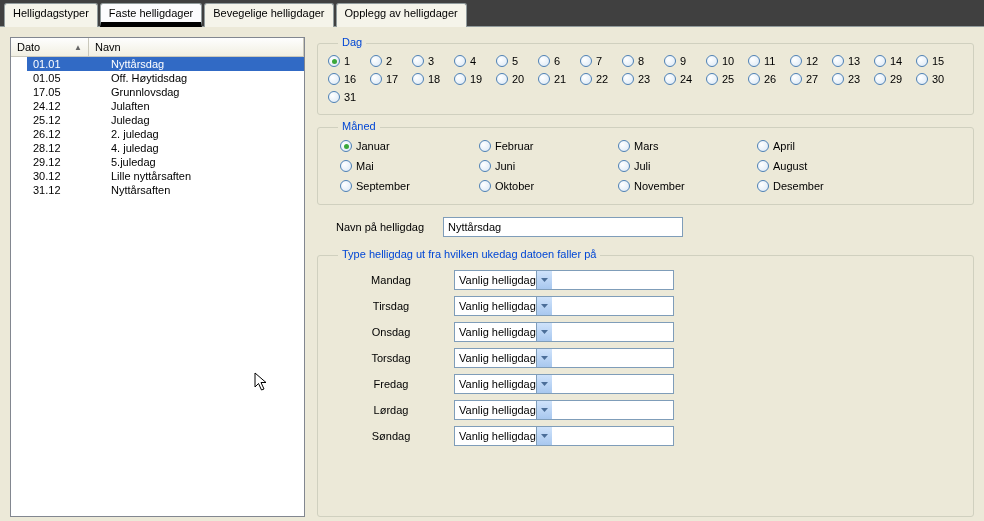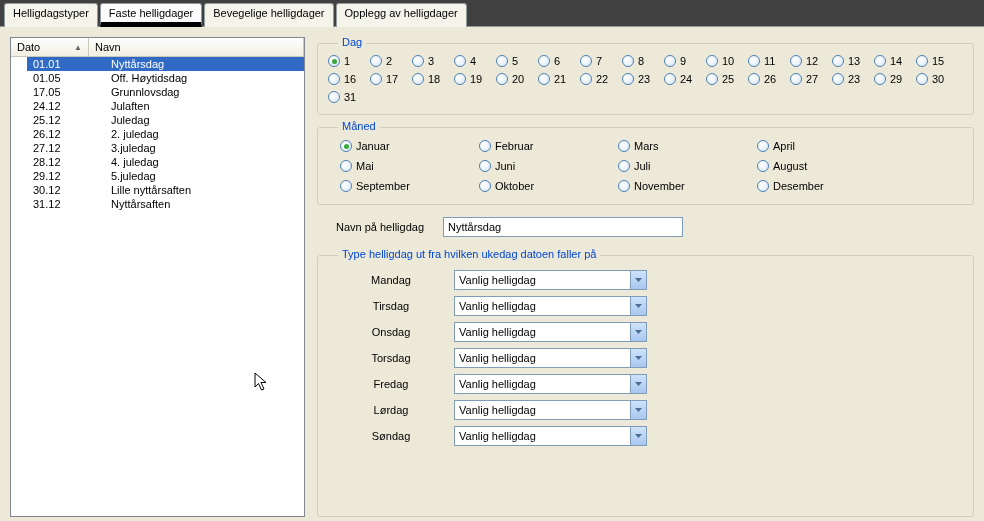--- a/index.html
+++ b/index.html
@@ -137,27 +137,27 @@
   .text-input {
     width: 240px;
     height: 20px;
     border: 1px solid #7f9db9;
     background: #fff;
     padding: 1px 4px;
     font: inherit;
   }
   .type-fieldset .legend { color: #0046d5; }
   .combo {
-    width: 193px;
+    width: 220px;
     height: 20px;
     border: 1px solid #7f9db9;
     background: #fff;
     display: flex;
     align-items: center;
-    justify-content: space-between;
+    justify-content: flex-start;
     padding-left: 4px;
     cursor: pointer;
   }
   .combo .btn {
     width: 16px; height: 18px;
     background: linear-gradient(#cfe3fb, #a8c8ef);
     border-left: 1px solid #7f9db9;
     display: flex; align-items: center; justify-content: center;
   }
   .combo .btn svg { width: 7px; height: 4px; }
@@ -208,24 +208,20 @@
           </div>
           <div class="row">
             <div class="cell col-dato">25.12</div>
             <div class="cell col-navn">Juledag</div>
           </div>
           <div class="row">
             <div class="cell col-dato">26.12</div>
             <div class="cell col-navn">2. juledag</div>
           </div>
           <div class="row">
-            <div class="cell col-dato">27.12</div>
-            <div class="cell col-navn">3.juledag</div>
-          </div>
-          <div class="row">
             <div class="cell col-dato">28.12</div>
             <div class="cell col-navn">4. juledag</div>
           </div>
           <div class="row">
             <div class="cell col-dato">29.12</div>
             <div class="cell col-navn">5.juledag</div>
           </div>
           <div class="row">
             <div class="cell col-dato">30.12</div>
             <div class="cell col-navn">Lille nyttårsaften</div>

